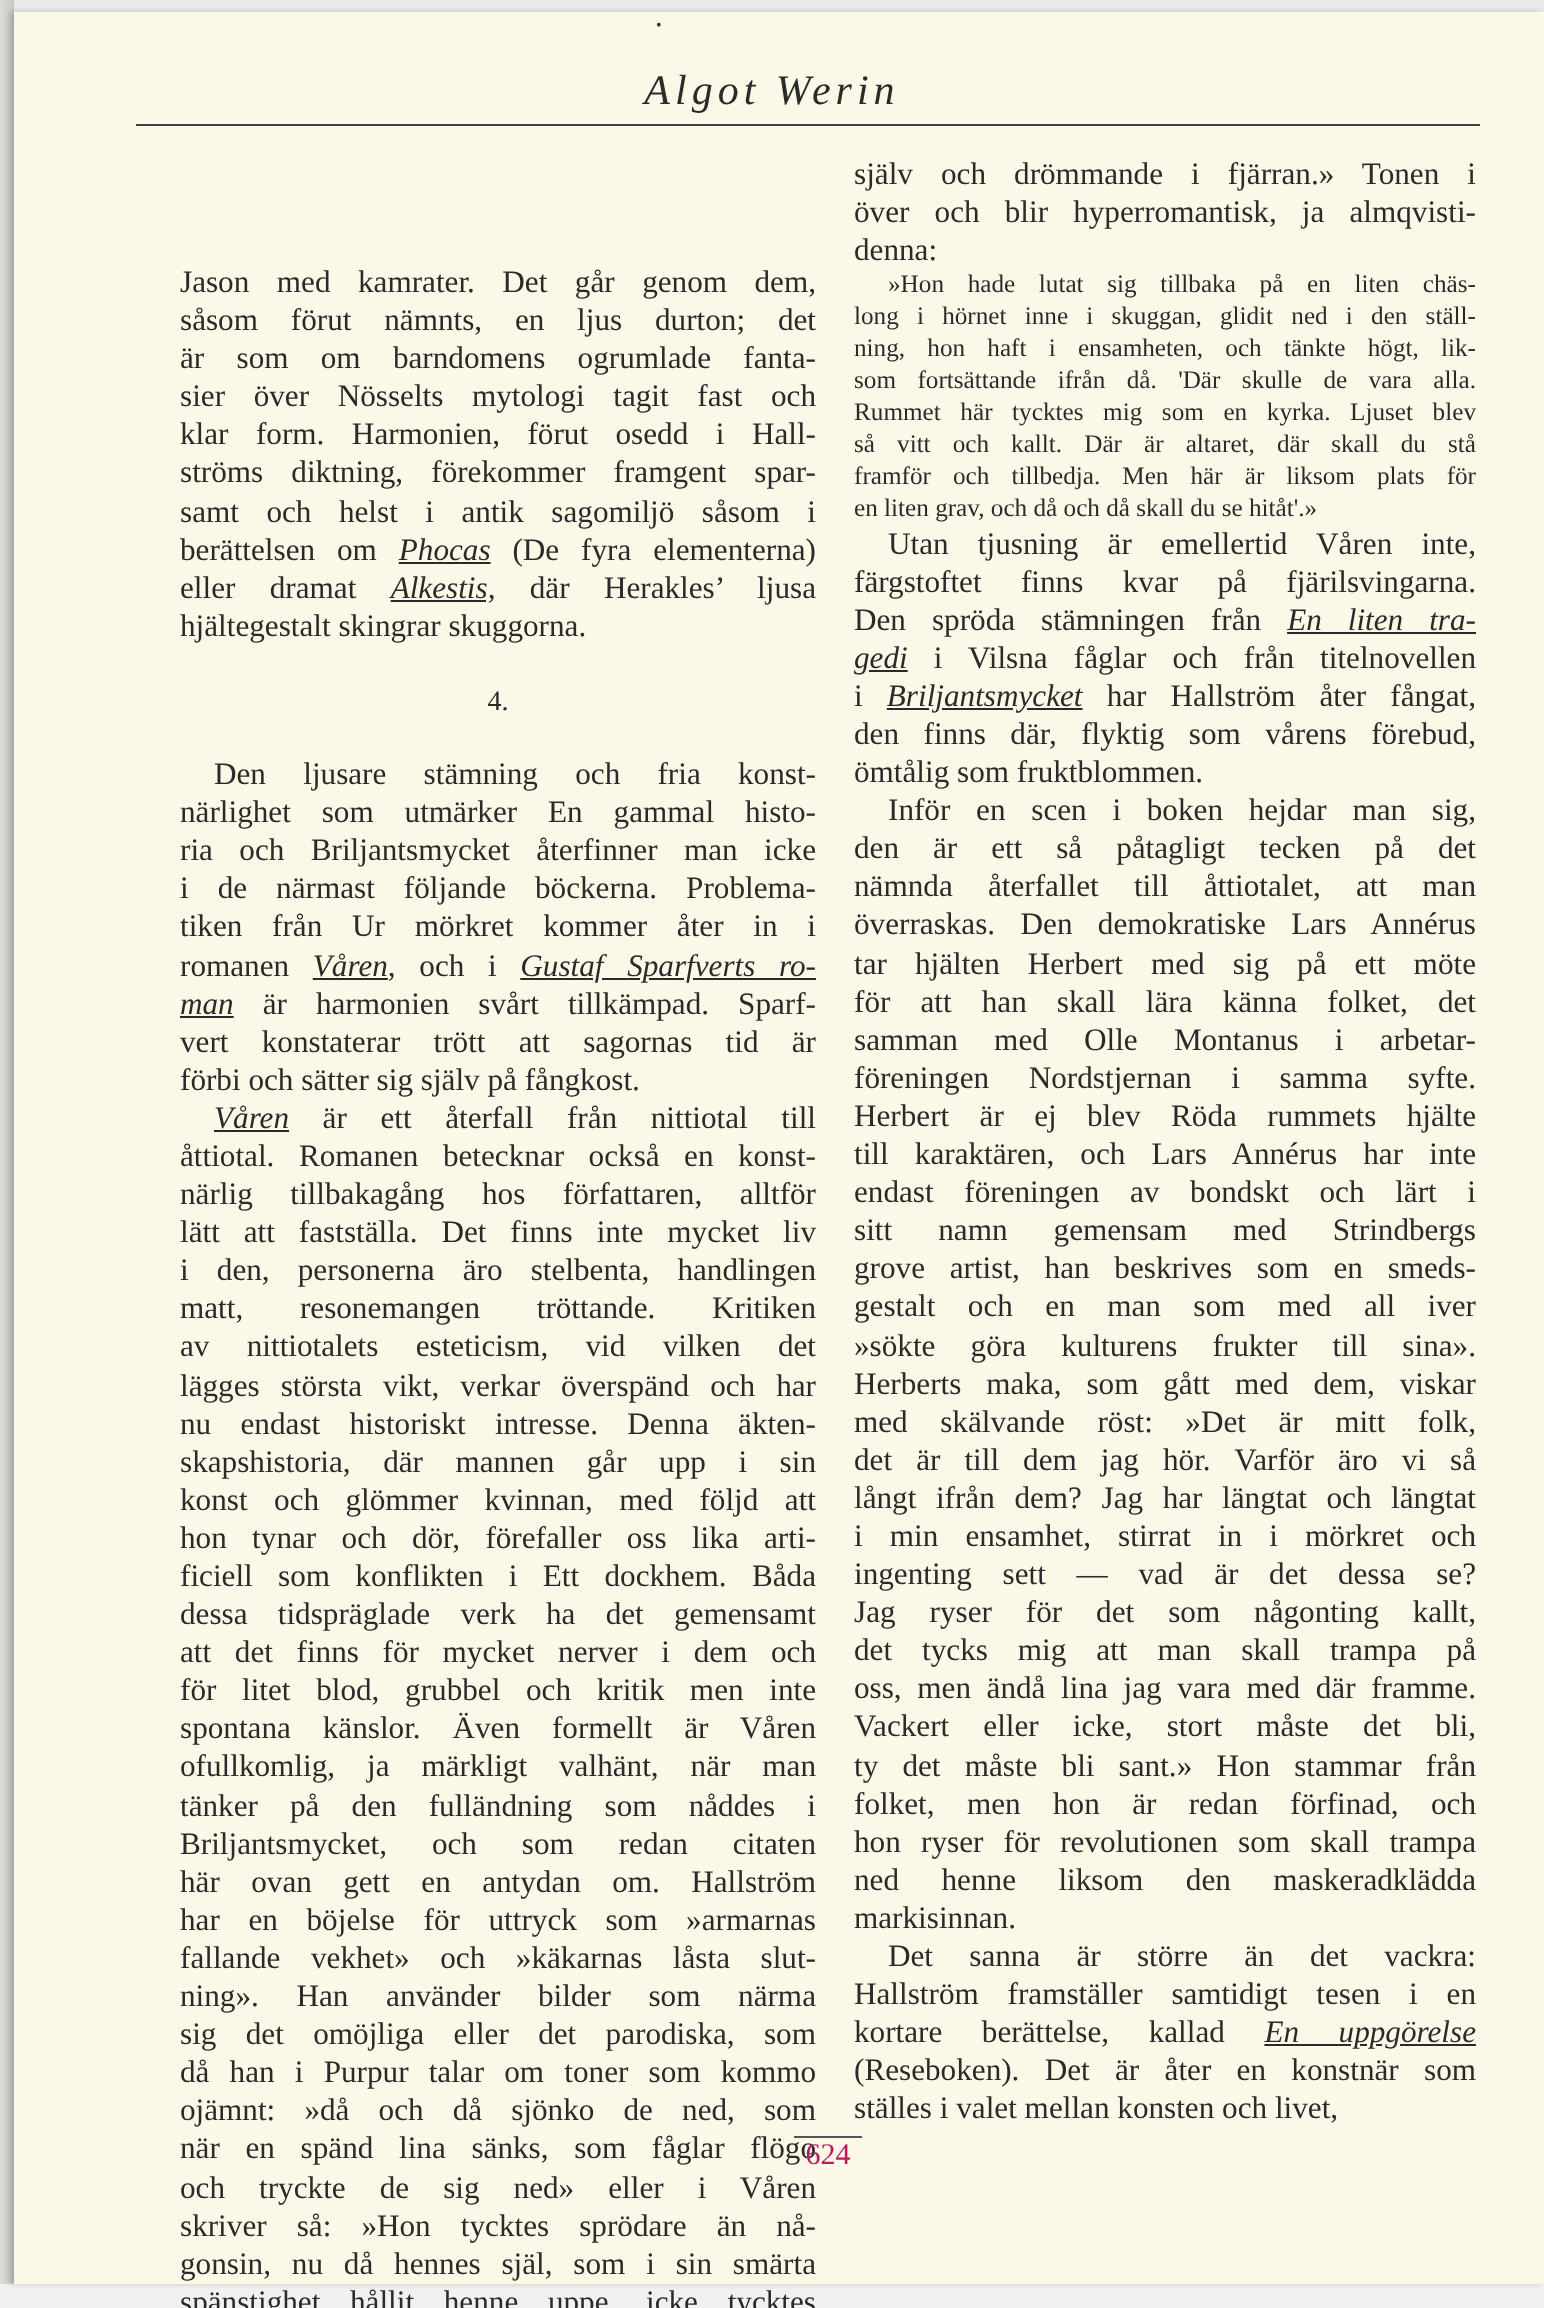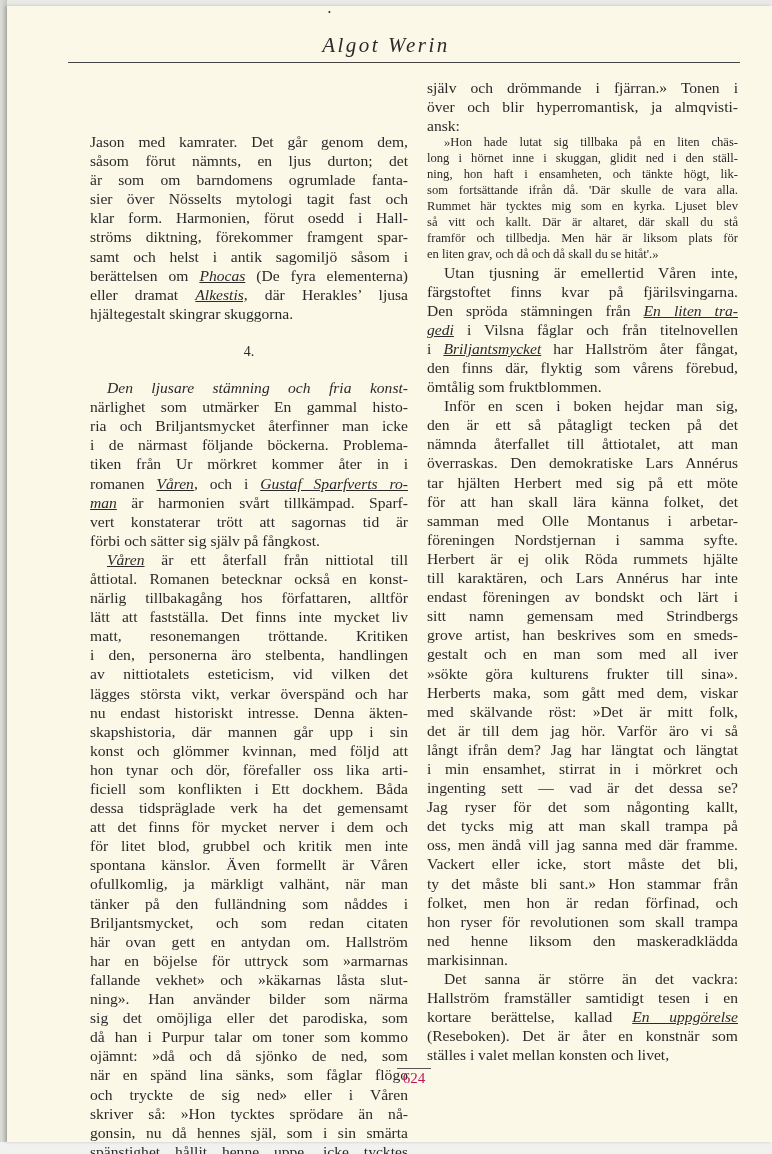--- a/index.html
+++ b/index.html
@@ -68,37 +68,37 @@
       <span class="line">sier över Nösselts mytologi tagit fast och</span>
       <span class="line">klar form. Harmonien, förut osedd i Hall-</span>
       <span class="line">ströms diktning, förekommer framgent spar-</span>
       <span class="line">samt och helst i antik sagomiljö såsom i</span>
       <span class="line">berättelsen om <em>Phocas</em> (De fyra elementerna)</span>
       <span class="line">eller dramat <em>Alkestis,</em> där Herakles’ ljusa</span>
       <span class="line last">hjältegestalt skingrar skuggorna.</span>
     </p>
   <div class="section-num">4.</div>
   <p class="indent-first">
-      <span class="line" style="padding-left: 17px; font-style: italic;">Den ljusare stämning och fria konst-</span>
+      <span class="line" style="padding-left: 17px;">Den ljusare stämning och fria konst-</span>
       <span class="line">närlighet som utmärker En gammal histo-</span>
       <span class="line">ria och Briljantsmycket återfinner man icke</span>
       <span class="line">i de närmast följande böckerna. Problema-</span>
       <span class="line">tiken från Ur mörkret kommer åter in i</span>
       <span class="line">romanen <em>Våren</em>, och i <em>Gustaf Sparfverts ro-</em></span>
       <span class="line"><em>man</em> är harmonien svårt tillkämpad. Sparf-</span>
       <span class="line">vert konstaterar trött att sagornas tid är</span>
       <span class="line last">förbi och sätter sig själv på fångkost.</span>
     </p>
   <p>
       <span class="line" style="padding-left: 17px;"><em>Våren</em> är ett återfall från nittiotal till</span>
       <span class="line">åttiotal. Romanen betecknar också en konst-</span>
       <span class="line">närlig tillbakagång hos författaren, alltför</span>
       <span class="line">lätt att fastställa. Det finns inte mycket liv</span>
+      <span class="line">i den, personerna äro stelbenta, handlingen</span>
       <span class="line">matt, resonemangen tröttande. Kritiken</span>
-      <span class="line">i den, personerna äro stelbenta, handlingen</span>
       <span class="line">av nittiotalets esteticism, vid vilken det</span>
       <span class="line">lägges största vikt, verkar överspänd och har</span>
       <span class="line">nu endast historiskt intresse. Denna äkten-</span>
       <span class="line">skapshistoria, där mannen går upp i sin</span>
       <span class="line">konst och glömmer kvinnan, med följd att</span>
       <span class="line">hon tynar och dör, förefaller oss lika arti-</span>
       <span class="line">ficiell som konflikten i Ett dockhem. Båda</span>
       <span class="line">dessa tidspräglade verk ha det gemensamt</span>
       <span class="line">att det finns för mycket nerver i dem och</span>
       <span class="line">för litet blod, grubbel och kritik men inte</span>
@@ -119,21 +119,21 @@
       <span class="line">gonsin, nu då hennes själ, som i sin smärta</span>
       <span class="line">spänstighet hållit henne uppe, icke tycktes</span>
       <span class="line last">vara hemma längre, men lutad mot sig</span>
     </p>
 </div>
 
 <div class="col col-right">
   <p>
       <span class="line">själv och drömmande i fjärran.» Tonen i</span>
       <span class="line">över och blir hyperromantisk, ja almqvisti-</span>
-      <span class="line last">ansk:</span>
+      <span class="line last">denna:</span>
     </p>
   <p class="blockquote">
       <span class="line" style="padding-left: 17px;">»Hon hade lutat sig tillbaka på en liten chäs-</span>
       <span class="line">long i hörnet inne i skuggan, glidit ned i den ställ-</span>
       <span class="line">ning, hon haft i ensamheten, och tänkte högt, lik-</span>
       <span class="line">som fortsättande ifrån då. 'Där skulle de vara alla.</span>
       <span class="line">Rummet här tycktes mig som en kyrka. Ljuset blev</span>
       <span class="line">så vitt och kallt. Där är altaret, där skall du stå</span>
       <span class="line">framför och tillbedja. Men här är liksom plats för</span>
       <span class="line last">en liten grav, och då och då skall du se hitåt'.»</span>
@@ -149,36 +149,36 @@
     </p>
   <p>
       <span class="line" style="padding-left: 17px;">Inför en scen i boken hejdar man sig,</span>
       <span class="line">den är ett så påtagligt tecken på det</span>
       <span class="line">nämnda återfallet till åttiotalet, att man</span>
       <span class="line">överraskas. Den demokratiske Lars Annérus</span>
       <span class="line">tar hjälten Herbert med sig på ett möte</span>
       <span class="line">för att han skall lära känna folket, det</span>
       <span class="line">samman med Olle Montanus i arbetar-</span>
       <span class="line">föreningen Nordstjernan i samma syfte.</span>
-      <span class="line">Herbert är ej olik Röda rummets hjälte</span>
+      <span class="line">Herbert är ej blev Röda rummets hjälte</span>
       <span class="line">till karaktären, och Lars Annérus har inte</span>
       <span class="line">endast föreningen av bondskt och lärt i</span>
       <span class="line">sitt namn gemensam med Strindbergs</span>
       <span class="line">grove artist, han beskrives som en smeds-</span>
       <span class="line">gestalt och en man som med all iver</span>
       <span class="line">»sökte göra kulturens frukter till sina».</span>
       <span class="line">Herberts maka, som gått med dem, viskar</span>
       <span class="line">med skälvande röst: »Det är mitt folk,</span>
       <span class="line">det är till dem jag hör. Varför äro vi så</span>
       <span class="line">långt ifrån dem? Jag har längtat och längtat</span>
       <span class="line">i min ensamhet, stirrat in i mörkret och</span>
       <span class="line">ingenting sett — vad är det dessa se?</span>
       <span class="line">Jag ryser för det som någonting kallt,</span>
       <span class="line">det tycks mig att man skall trampa på</span>
-      <span class="line">oss, men ändå vill jag sanna med där framme.</span>
+      <span class="line">oss, men ändå lina jag vara med där framme.</span>
       <span class="line">Vackert eller icke, stort måste det bli,</span>
       <span class="line">ty det måste bli sant.» Hon stammar från</span>
       <span class="line">folket, men hon är redan förfinad, och</span>
       <span class="line">hon ryser för revolutionen som skall trampa</span>
       <span class="line">ned henne liksom den maskeradklädda</span>
       <span class="line last">markisinnan.</span>
     </p>
   <p>
       <span class="line" style="padding-left: 17px;">Det sanna är större än det vackra:</span>
       <span class="line">Hallström framställer samtidigt tesen i en</span>

